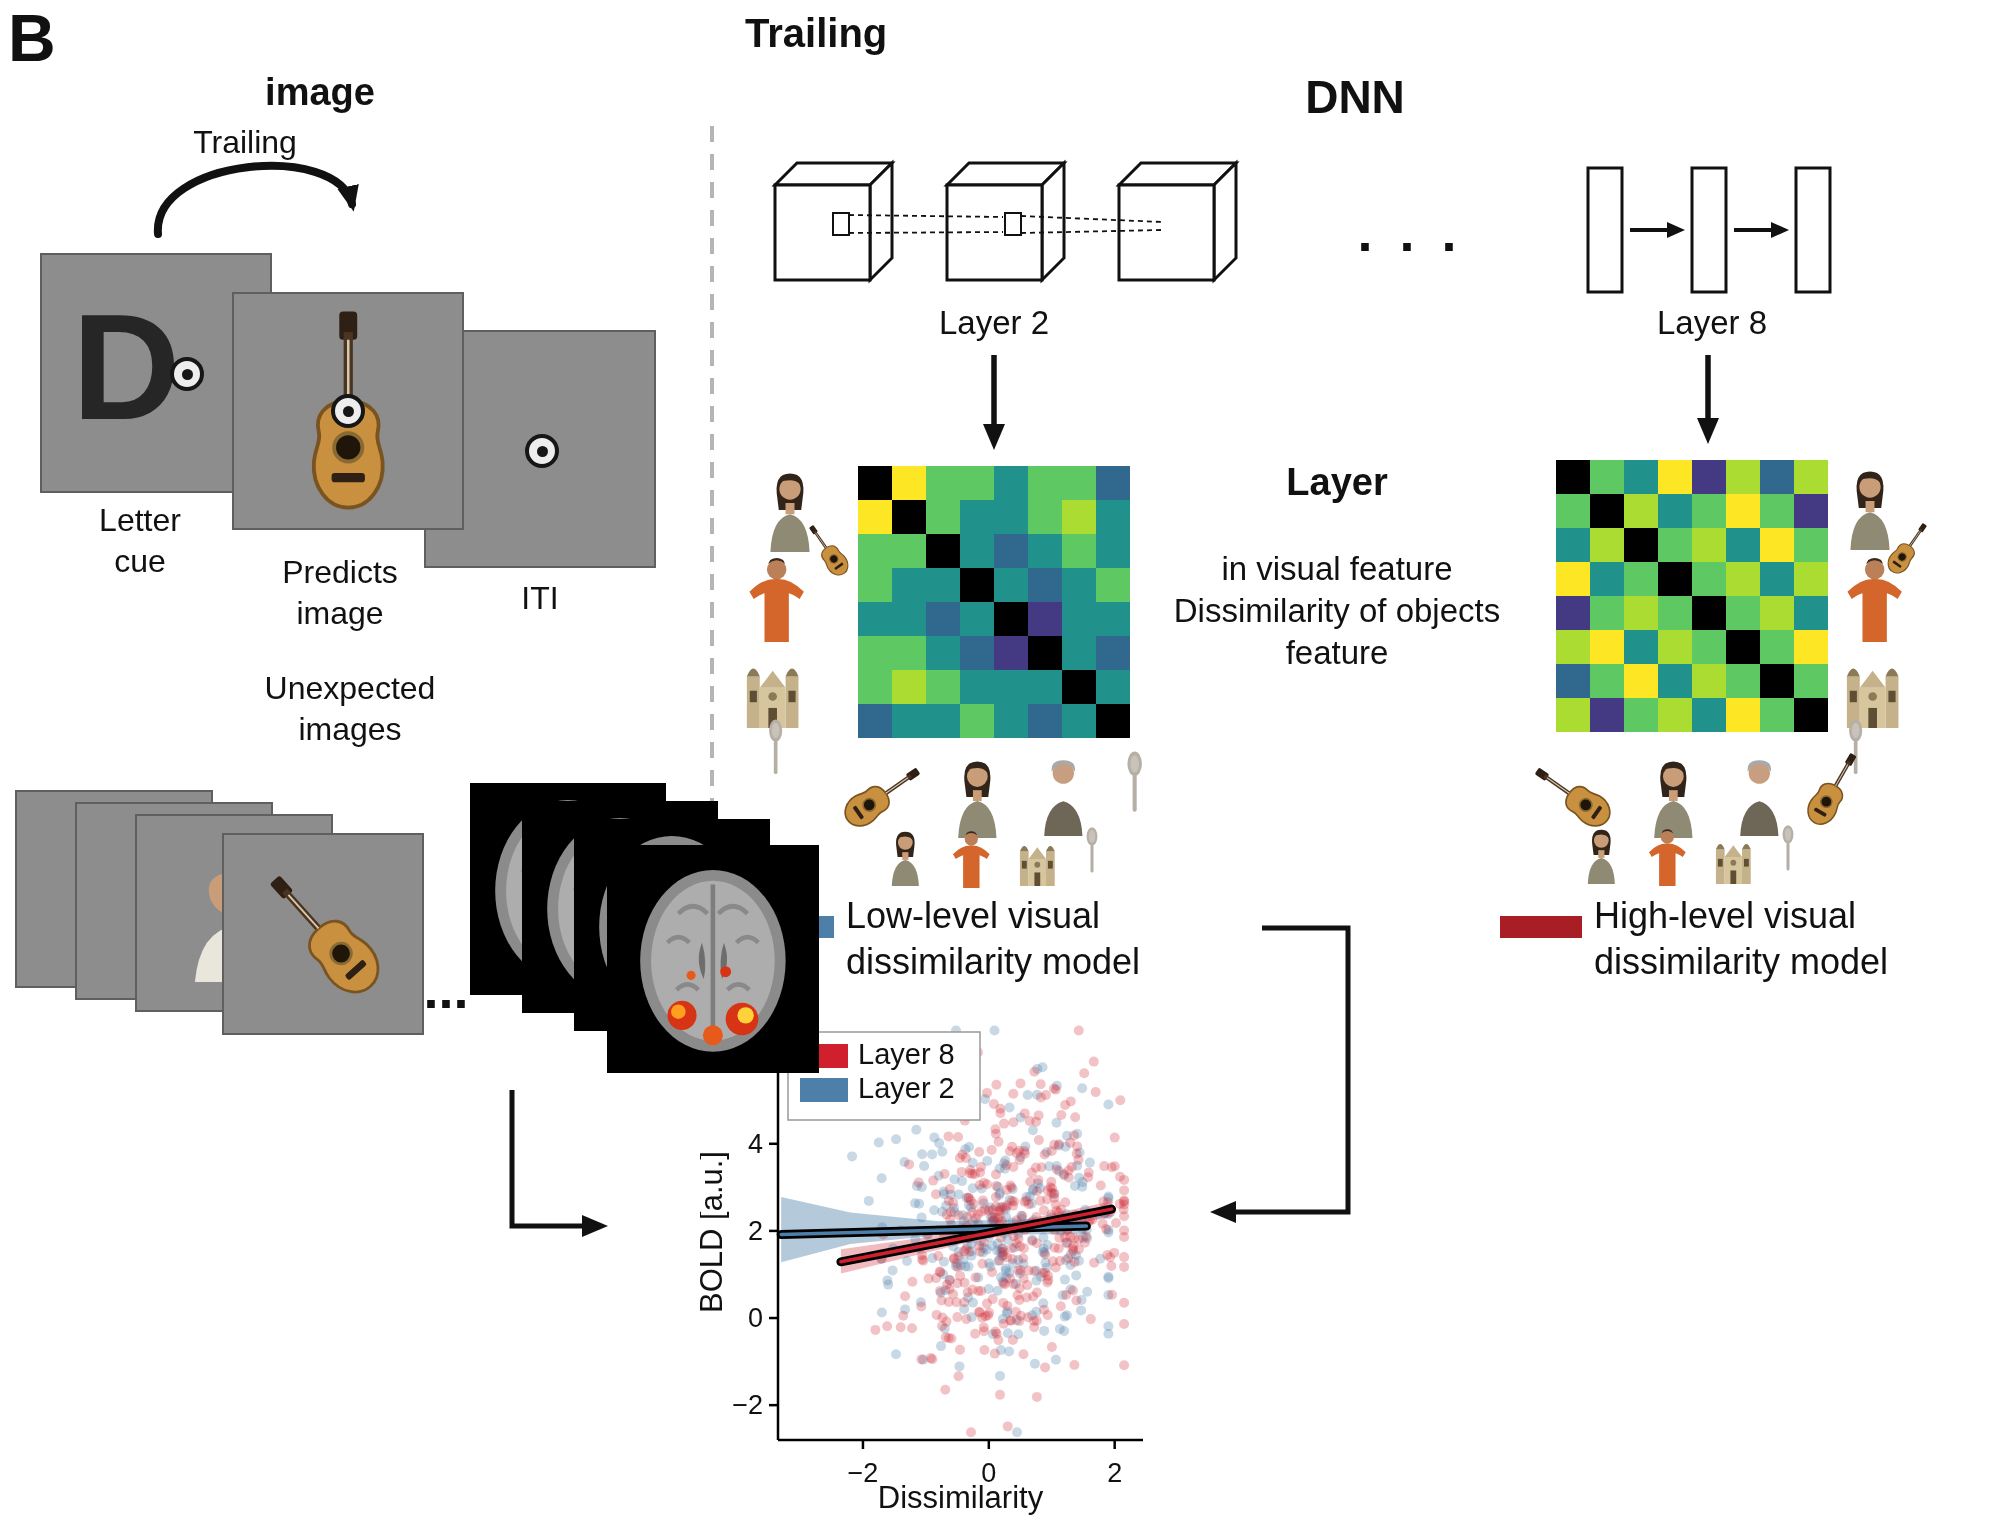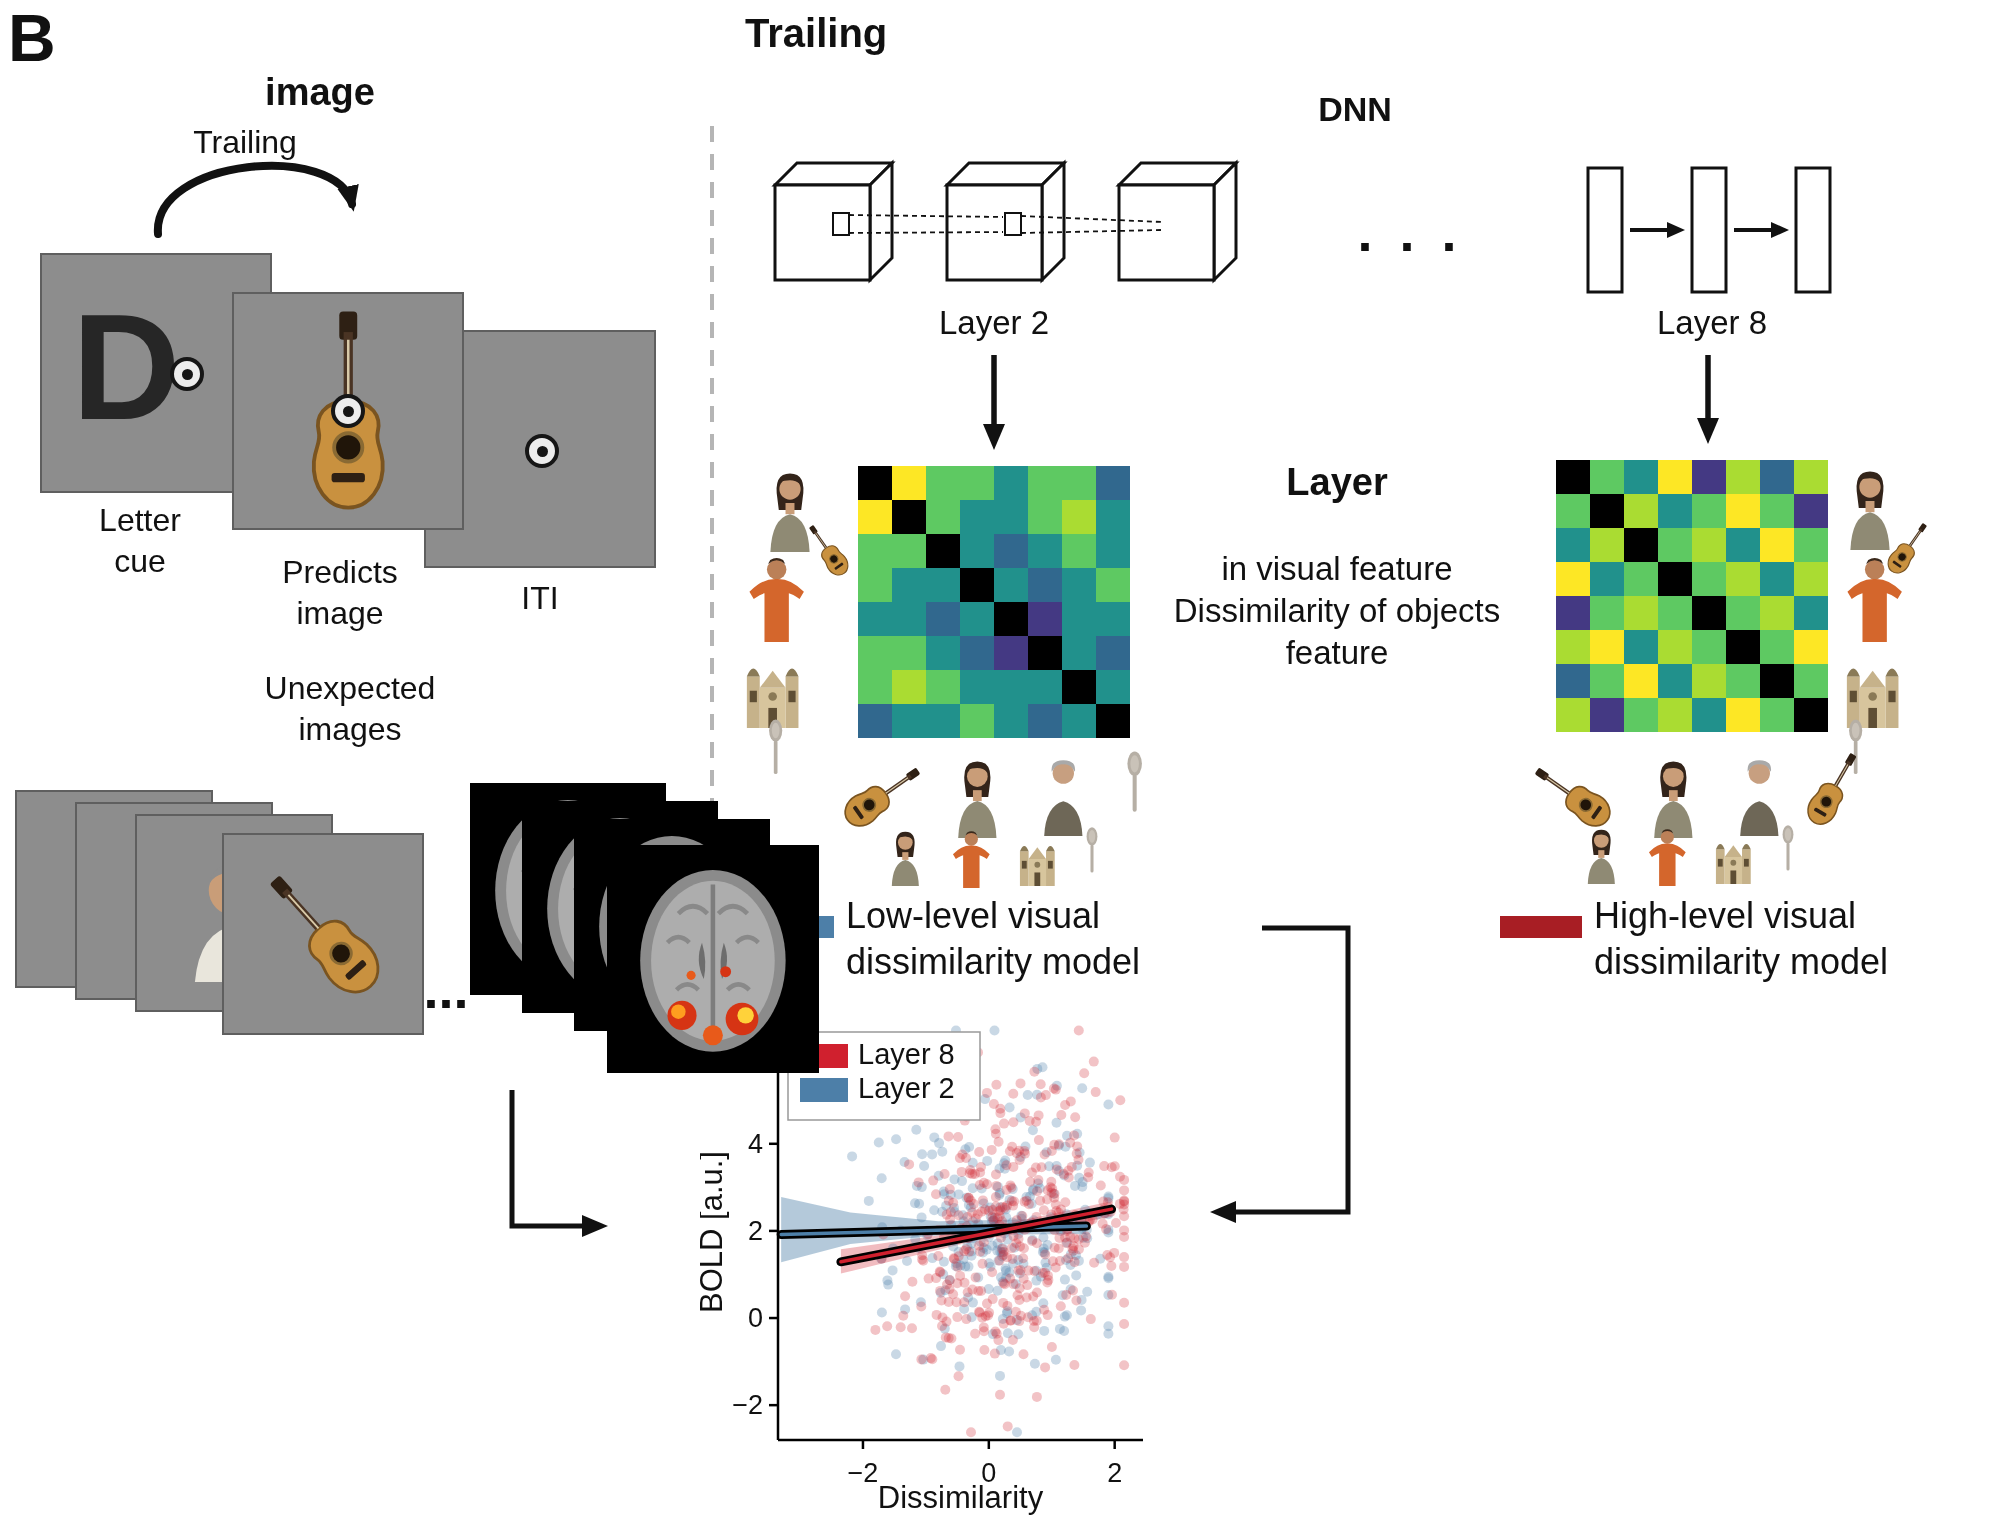--- a/index.html
+++ b/index.html
@@ -20,21 +20,21 @@
   .thumb{position:absolute;z-index:4;}
 </style>
 </head>
 <body>
 
 <div class="canvas">
 
   <div class="lbl bold" style="left:8px;top:-4px;font-size:66px;">B</div>
   <div class="lbl bold" style="left:745px;top:8px;font-size:40px;text-align:left;">Trailing</div>
   <div class="lbl bold" style="left:250px;top:68px;width:140px;font-size:38px;">image</div>
-  <div class="lbl bold" style="left:1270px;top:88px;width:170px;font-size:34px;">DNN</div>
+  <div class="lbl bold" style="left:1270px;top:68px;width:170px;font-size:46px;">DNN</div>
   <div class="lbl" style="left:140px;top:122px;width:210px;font-size:32px;">Trailing</div>
 
   <div class="sq" style="left:40px;top:253px;width:232px;height:240px;z-index:1;">
     <span style="position:absolute;left:30px;top:50%;transform:translateY(-54%);font-size:150px;font-weight:700;color:#262626;line-height:1;">D</span>
     <span class="bullseye" style="left:128px;top:102px;"></span>
   </div>
   <div class="sq" style="left:232px;top:292px;width:232px;height:238px;z-index:2;overflow:hidden;">
     <span class="icon-slot" id="trailing-icon-slot">
         <svg width="102.5" height="205" viewBox="0 0 40 80">
           <rect x="16.5" y="1" width="7" height="11" rx="1.5" fill="#2e2014"></rect>

